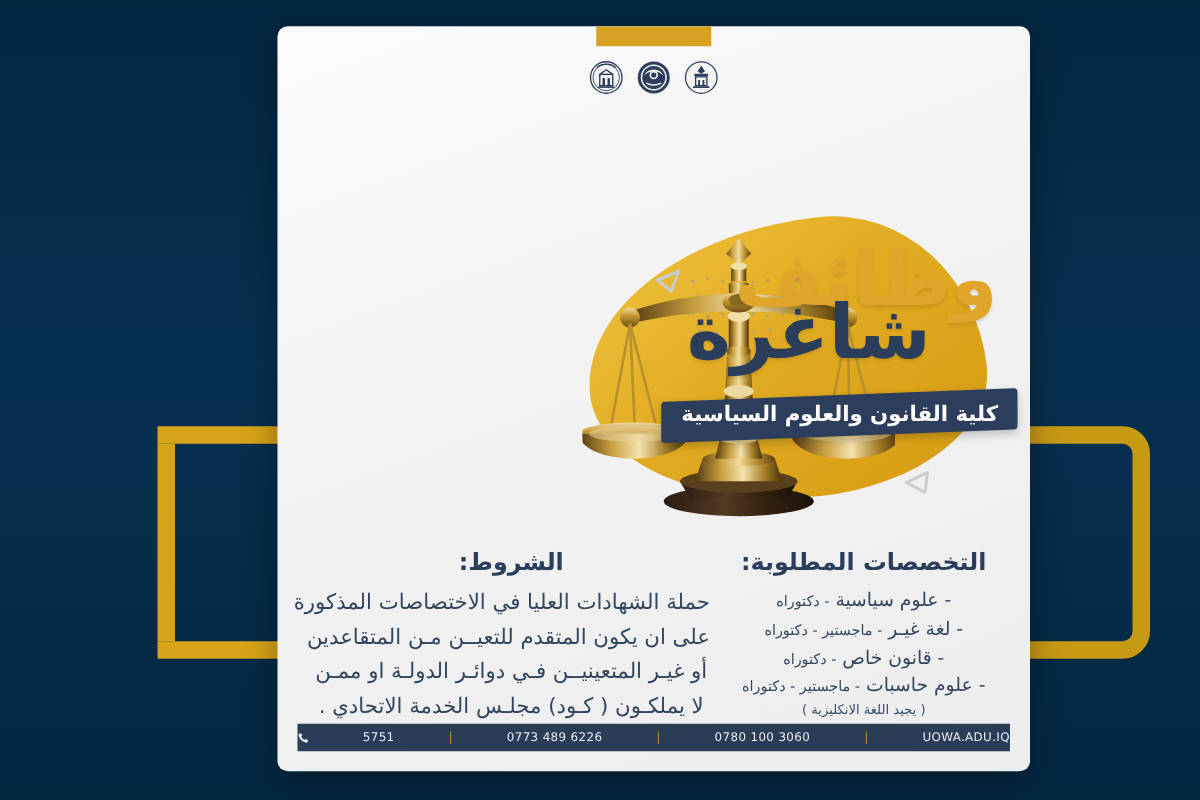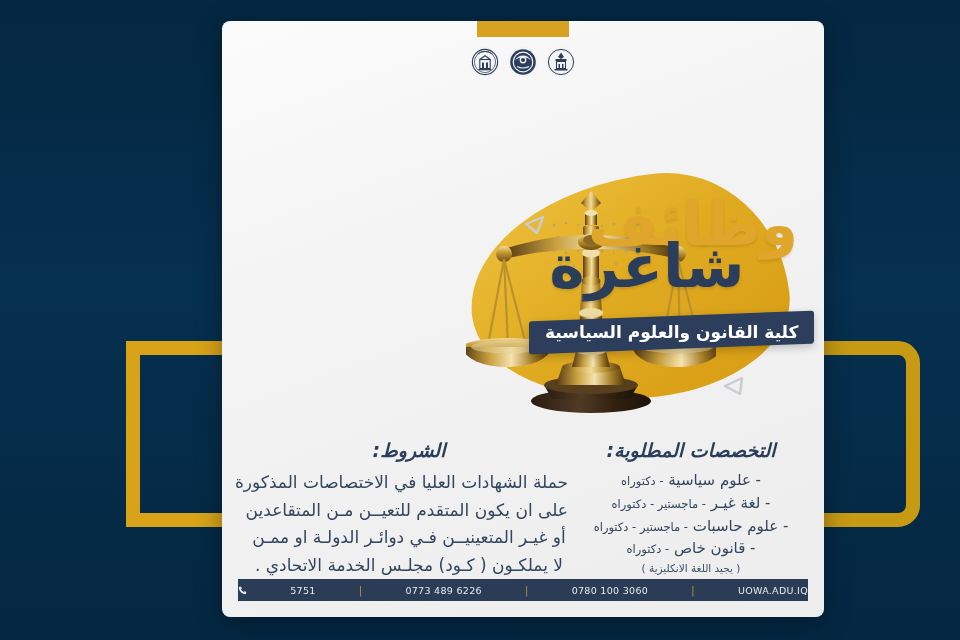--- a/index.html
+++ b/index.html
@@ -194,21 +194,20 @@
   .col { text-align: center; }
   #col-specs { width: 210px; }
   #col-cond  { width: 318px; }
 
   .col-title {
     font-size: 19px;
     font-weight: bold;
     color: #2a3e5c;
     margin-bottom: 8px;
     text-align: center;
-    font-style: italic;
   }
   .spec-line {
     font-size: 15px;
     color: #32455f;
     line-height: 1.52;
     white-space: nowrap;
   }
   .spec-line .deg { font-size: 11.5px; }
   .spec-note {
     font-size: 10.5px;
@@ -441,26 +440,26 @@
         <div class="col-title">التخصصات المطلوبة:</div>
         <div class="spec-line">
           <span>- علوم سياسية</span>
           <span class="deg">- دكتوراه</span>
         </div>
         <div class="spec-line">
           <span>- لغة غيـر</span>
           <span class="deg">- ماجستير - دكتوراه</span>
         </div>
         <div class="spec-line">
+          <span>- قانون خاص</span>
+          <span class="deg">- دكتوراه</span>
+        </div>
+        <div class="spec-line">
           <span>- علوم حاسبات</span>
           <span class="deg">- ماجستير - دكتوراه</span>
-        </div>
-        <div class="spec-line">
-          <span>- قانون خاص</span>
-          <span class="deg">- دكتوراه</span>
         </div>
         <div class="spec-note">( يجيد اللغة الانكليزية )</div>
       </div>
 
       <div class="col" id="col-cond">
         <div class="col-title">الشروط:</div>
         <div class="cond-line">حملة الشهادات العليا في الاختصاصات المذكورة</div>
         <div class="cond-line">على ان يكون المتقدم للتعيــن مـن المتقاعدين</div>
         <div class="cond-line">أو غيـر المتعينيــن فـي دوائـر الدولـة او ممـن</div>
         <div class="cond-line">لا يملكـون ( كـود) مجلـس الخدمة الاتحادي .</div>

